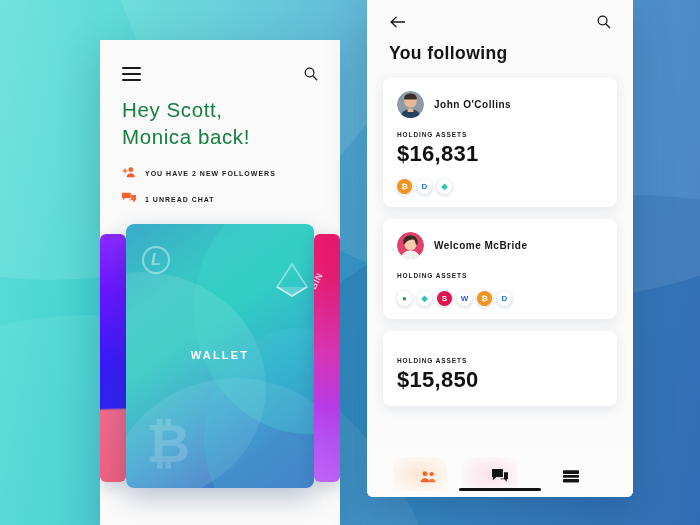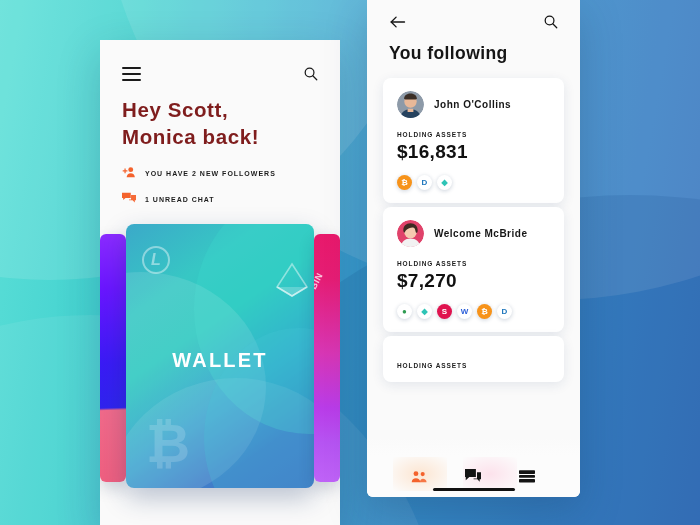--- a/index.html
+++ b/index.html
@@ -19,37 +19,37 @@
   .blob-d { width:700px; height:640px; left:-260px; bottom:-430px; background:rgba(255,255,255,0.07); }
 
   
   .phone { position:absolute; background:#fafafa; overflow:hidden; }
 
   .phone-left {
     left:100px; top:40px; width:240px; height:485px;
     box-shadow:0 14px 40px rgba(18,50,90,0.22);
   }
   .phone-right {
-    left:367px; top:0; width:213px; height:497px;
+    left:367px; top:0; width:266px; height:497px;
     border-radius:0 0 6px 6px;
     box-shadow:0 14px 40px rgba(18,50,90,0.25);
     display:flex; flex-direction:column;
   }
 
   
   .l-head { display:flex; justify-content:space-between; align-items:center;
             padding:26px 22px 0 22px; }
   .icon-btn { background:none; border:none; cursor:pointer; padding:0;
               display:flex; align-items:center; justify-content:center; }
   .hamburger { width:19px; height:14px; display:flex; flex-direction:column;
                justify-content:space-between; }
   .hamburger i { display:block; height:2px; background:#1b1b1b; border-radius:1px; }
 
   .greet { padding:16px 22px 0 22px; }
-  .greet h1 { font-size:20.5px; font-weight:700; color:#7f1d1d;
+  .greet h1 { font-size:20.5px; font-weight:400; color:#15803d;
               letter-spacing:0.6px; line-height:1.30; }
 
   .notes { padding:14px 22px 0 22px; }
   .note-row { display:flex; align-items:center; gap:9px; margin-bottom:8px; }
   .note-row span.txt { font-size:7px; font-weight:700; letter-spacing:1.0px;
                        color:#1c1c1c; }
 
   
   .carousel { position:relative; margin-top:16px; height:264px; }
   .side-card { position:absolute; top:10px; width:26px; height:248px;
@@ -77,38 +77,38 @@
         line-height:1; }
   .wm-ltc { left:16px; top:22px; width:28px; height:28px; border-radius:50%;
             border:2px solid rgba(255,255,255,0.42);
             display:flex; align-items:center; justify-content:center;
             font-size:16px; font-style:italic; color:rgba(255,255,255,0.45); }
   .wm-eth { right:22px; top:38px; width:0; height:0; }
   .wm-eth svg { position:absolute; left:-17px; top:0; }
   .wm-btc { left:20px; bottom:18px; font-size:54px; color:rgba(255,255,255,0.17); }
 
   .wallet-label { position:absolute; left:0; right:0; top:125px; text-align:center;
-     color:#ffffff; font-size:20px; font-weight:700; letter-spacing:2.2px; }
+     color:#ffffff; font-size:11px; font-weight:700; letter-spacing:2.2px; }
 
   
   .r-head { display:flex; justify-content:space-between; align-items:center;
             padding:14px 22px 0 22px; }
   .r-title { padding:14px 22px 0 22px; font-size:17.5px; font-weight:700;
              color:#151515; letter-spacing:0.4px; }
 
   .cards-area { flex:1; overflow:hidden; padding:14px 16px 0 16px; position:relative; }
   .ucard { background:#ffffff; border-radius:8px; padding:13px 14px 13px 14px;
-           margin-bottom:4px; box-shadow:0 3px 12px rgba(30,60,110,0.10); }
+           margin-bottom:12px; box-shadow:0 3px 12px rgba(30,60,110,0.10); }
   .ucard-head { display:flex; align-items:center; gap:10px; }
   .avatar { width:27px; height:27px; border-radius:50%; overflow:hidden;
             flex:0 0 27px; position:relative; }
   .uname { font-size:10px; font-weight:700; color:#161616; letter-spacing:0.5px; }
   .holding { font-size:6.5px; font-weight:700; letter-spacing:0.9px;
              color:#1d1d1d; margin-top:13px; }
-  .amount { font-size:19px; font-weight:700; color:#111111; letter-spacing:0.3px;
+  .amount { font-size:22px; font-weight:700; color:#111111; letter-spacing:0.3px;
             margin-top:3px; }
   .coins { display:flex; gap:5px; margin-top:12px; }
   .coin { width:15px; height:15px; border-radius:50%; display:flex;
           align-items:center; justify-content:center; font-size:8px;
           font-weight:700; color:#fff; background:#fff;
           box-shadow:0 1px 4px rgba(20,50,90,0.22); }
 
   .r-nav { height:42px; display:flex; align-items:center;
            justify-content:space-around; padding:0 26px;
            position:relative; background:#fcfcfc; }
@@ -256,33 +256,33 @@
           <svg width="27" height="27" viewBox="0 0 27 27">
             <circle cx="13.5" cy="13.5" r="13.5" fill="#e0426a"></circle>
             <circle cx="13.5" cy="12" r="6.3" fill="#f6cbb0"></circle>
             <path d="M13.5 3.2c4.6 0 7.2 3 7.2 7 0 2.6-1.2 3.2-1.8 2.2-.8-1.5-.4-4-2.2-4.6-2.2-.7-5.4.6-7.4 2.2-1.3 1-1.6 3.4-2.3 2.4-.6-.9-.7-2-.7-2.2 0-4 2.6-7 7.2-7z" fill="#3d2a22"></path>
             <path d="M4 27c0-5 4.3-8.4 9.5-8.4S23 22 23 27z" fill="#f2f2f2"></path>
           </svg>
         </div>
         <div class="uname">Welcome McBride</div>
       </div>
       <div class="holding">HOLDING ASSETS</div>
-      <div class="amount">$7,270</div>
       <div class="coins">
         <div class="coin" style="background:#fff;color:#2e9b51">●</div>
         <div class="coin" style="background:#fff;color:#2ec4b6">◆</div>
         <div class="coin" style="background:#e0134f;color:#fff">S</div>
         <div class="coin" style="background:#fff;color:#2b5fd9">W</div>
         <div class="coin" style="background:#f7931a;color:#fff">₿</div>
         <div class="coin" style="background:#fff;color:#1c75bc">D</div>
       </div>
     </div>
 
     <div class="ucard">
       <div class="holding">HOLDING ASSETS</div>
+      <div class="amount">$15,850</div>
     </div>
 
   </div>
 
   <div class="r-nav">
     <div class="nav-glow-a"></div>
     <div class="nav-glow-b"></div>
 
     <div class="nav-item">
       <svg width="17" height="13" viewBox="0 0 24 18" fill="#f4622c">

